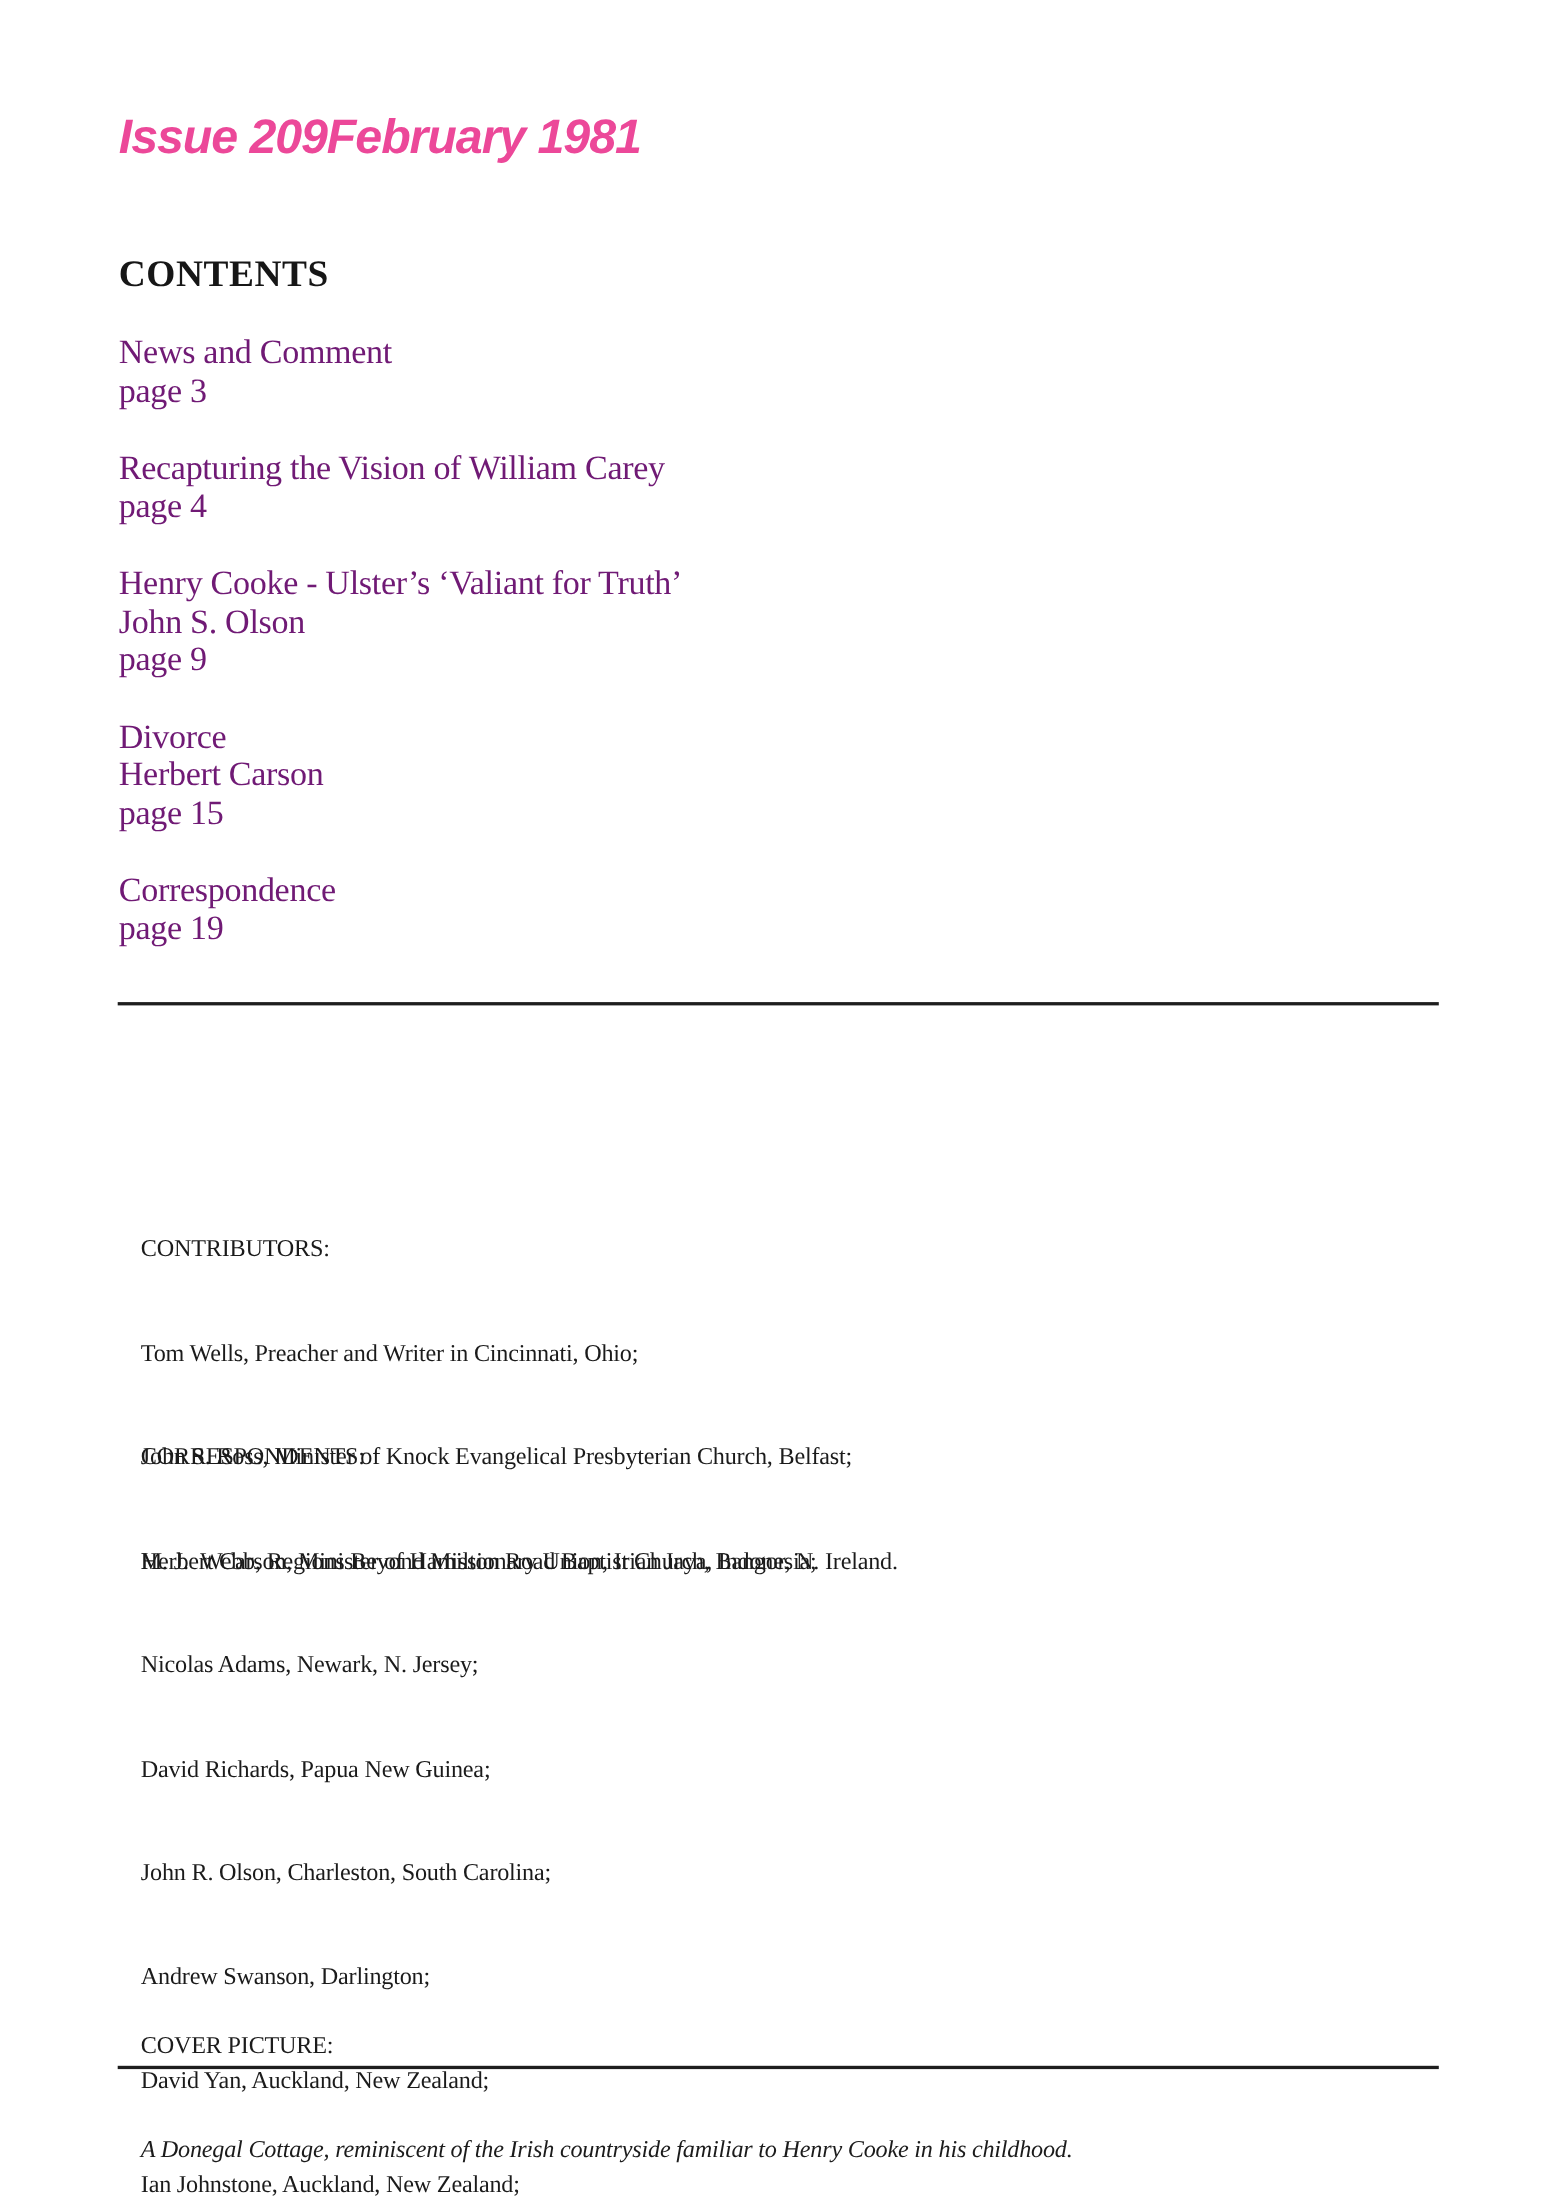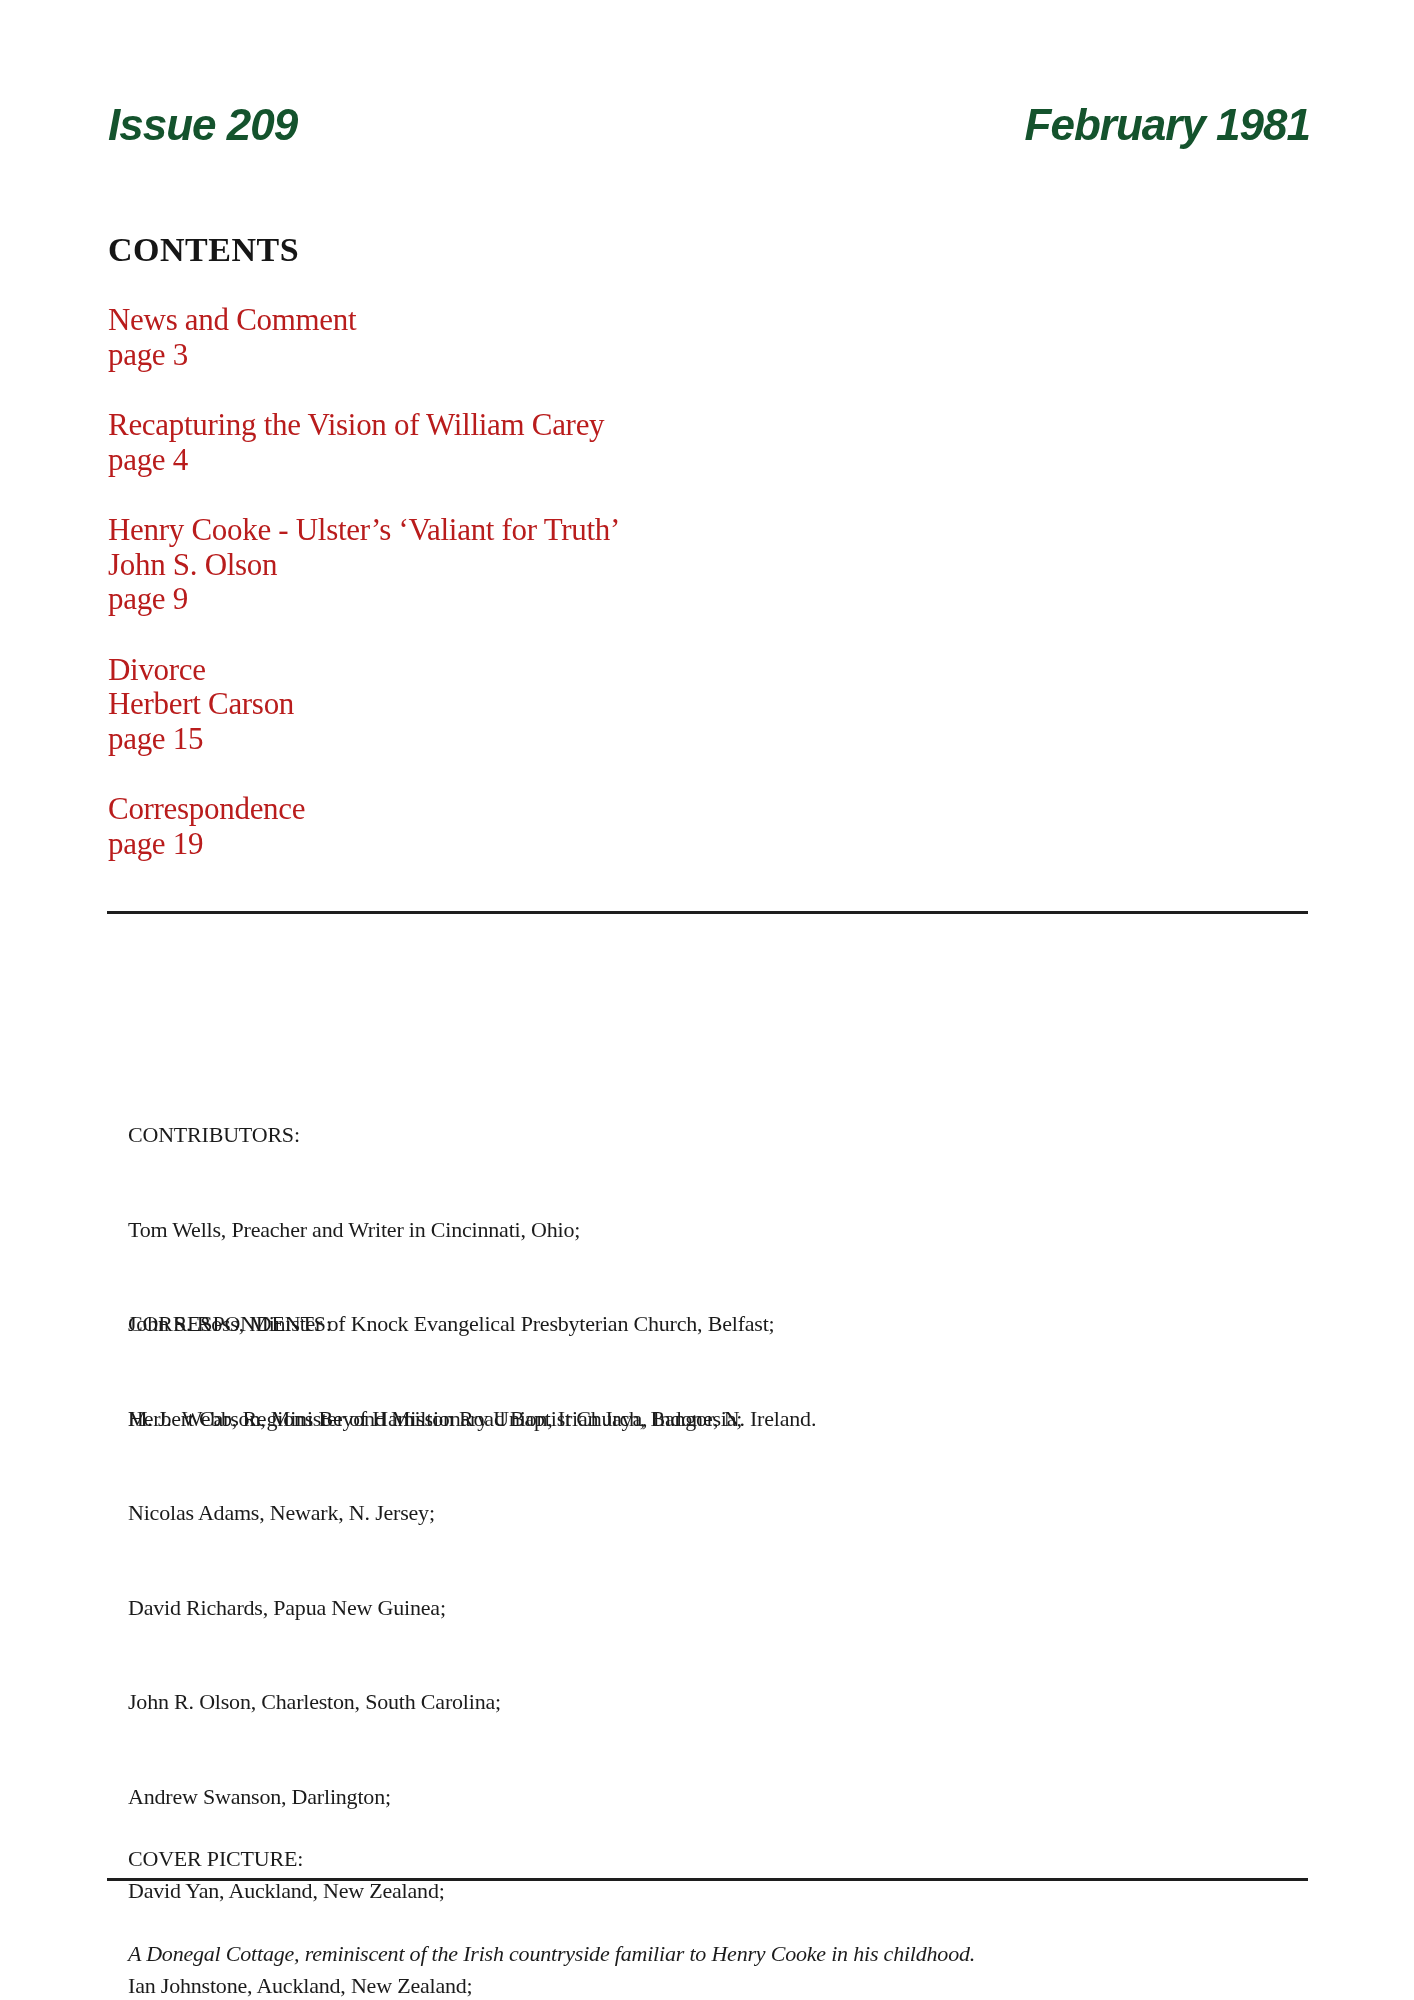--- a/index.html
+++ b/index.html
@@ -16,29 +16,28 @@
     overflow: hidden;
   }
 
   
   .masthead {
     position: absolute;
     left: 108px;
     right: 104px;
     top: 103px;
     display: flex;
-    justify-content: space-between;
     align-items: baseline;
     font-family: "Liberation Sans", sans-serif;
     font-weight: 700;
     font-style: italic;
     font-size: 44px;
     line-height: 1;
     letter-spacing: -1px;
-    color: #14532d;
+    color: #ec4899;
   }
 
   
   .contents-heading {
     position: absolute;
     left: 108px;
     top: 231px;
     font-family: "Liberation Serif", serif;
     font-weight: 700;
     font-size: 34px;
@@ -49,21 +48,21 @@
 
   
   .toc {
     position: absolute;
     left: 108px;
     top: 303px;
     font-family: "Liberation Serif", serif;
     font-size: 31px;
     line-height: 34.5px;
     letter-spacing: -0.3px;
-    color: #b91c1c;
+    color: #701a75;
   }
   .toc-entry { margin-bottom: 36px; }
   .toc-author, .toc-page { }
 
   
   .rule {
     position: absolute;
     left: 107px;
     width: 1201px;
     height: 3px;

